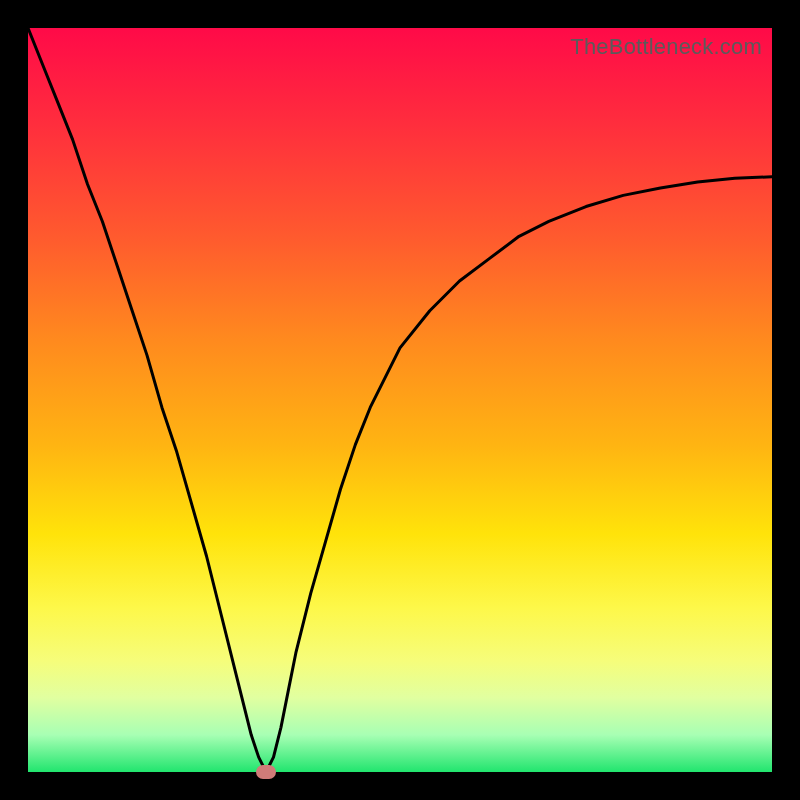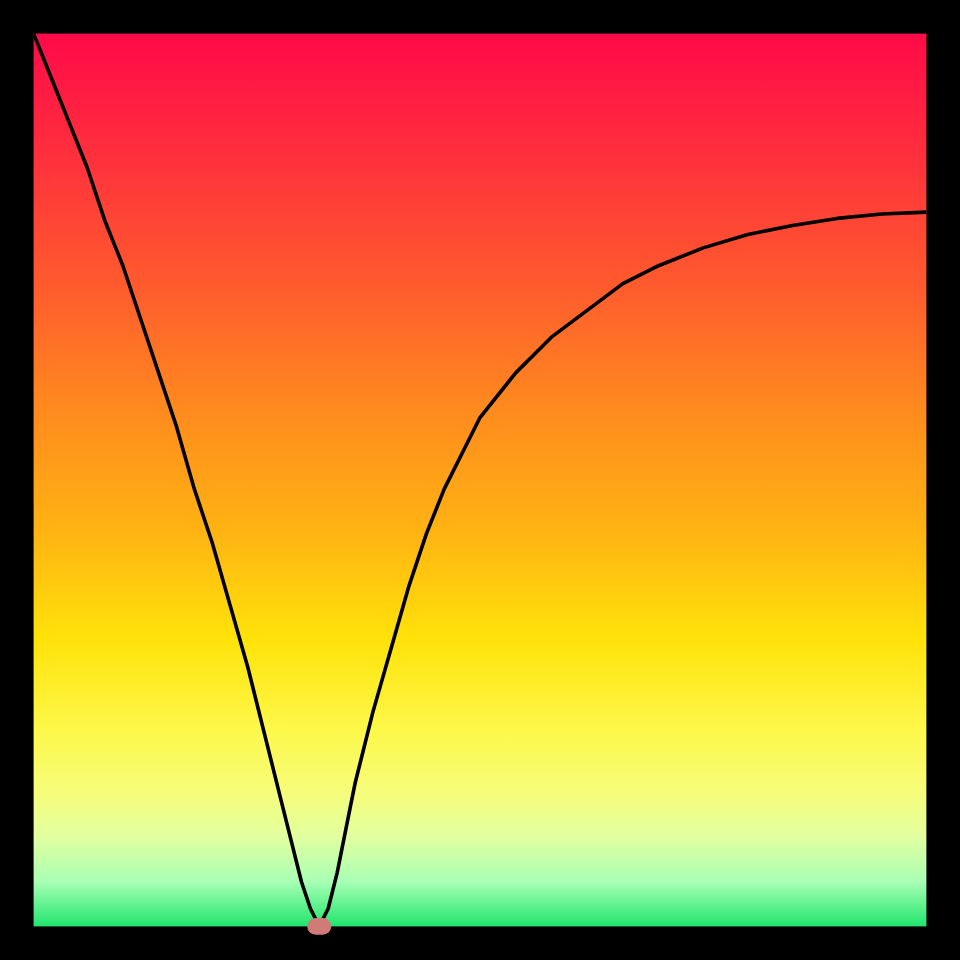--- a/index.html
+++ b/index.html
@@ -52,18 +52,19 @@
     height: 14px;
     border-radius: 7px;
     background: #cf7b78;
     transform: translate(-50%, -50%);
   }
 </style>
 </head>
 <body>
 <div class="frame">
   <div class="plot">
+    <div class="watermark">TheBottleneck.com</div>
     <svg class="curve" viewBox="0 0 744 744" preserveAspectRatio="none">
       <path id="curve-path" fill="none" stroke="#000" stroke-width="3" stroke-linecap="round" stroke-linejoin="round" d="M0.00 0.00 L14.88 37.20 L29.76 74.40 L44.64 111.60 L59.52 156.24 L74.40 193.44 L89.28 238.08 L104.16 282.72 L119.04 327.36 L133.92 379.44 L148.80 424.08 L163.68 476.16 L178.56 528.24 L193.44 587.76 L208.32 647.28 L223.20 706.80 L230.64 729.12 L238.08 744.00 L245.52 729.12 L252.96 699.36 L260.40 662.16 L267.84 624.96 L282.72 565.44 L297.60 513.36 L312.48 461.28 L327.36 416.64 L342.24 379.44 L357.12 349.68 L372.00 319.92 L401.76 282.72 L431.52 252.96 L461.28 230.64 L491.04 208.32 L520.80 193.44 L558.00 178.56 L595.20 167.40 L632.40 159.96 L669.60 154.01 L706.80 150.29 L744.00 148.80"></path>
     </svg>
     <div id="marker" class="marker" style="left: 238.08px; top: 744px;"></div>
   </div>
 </div>
 
 </body></html>

